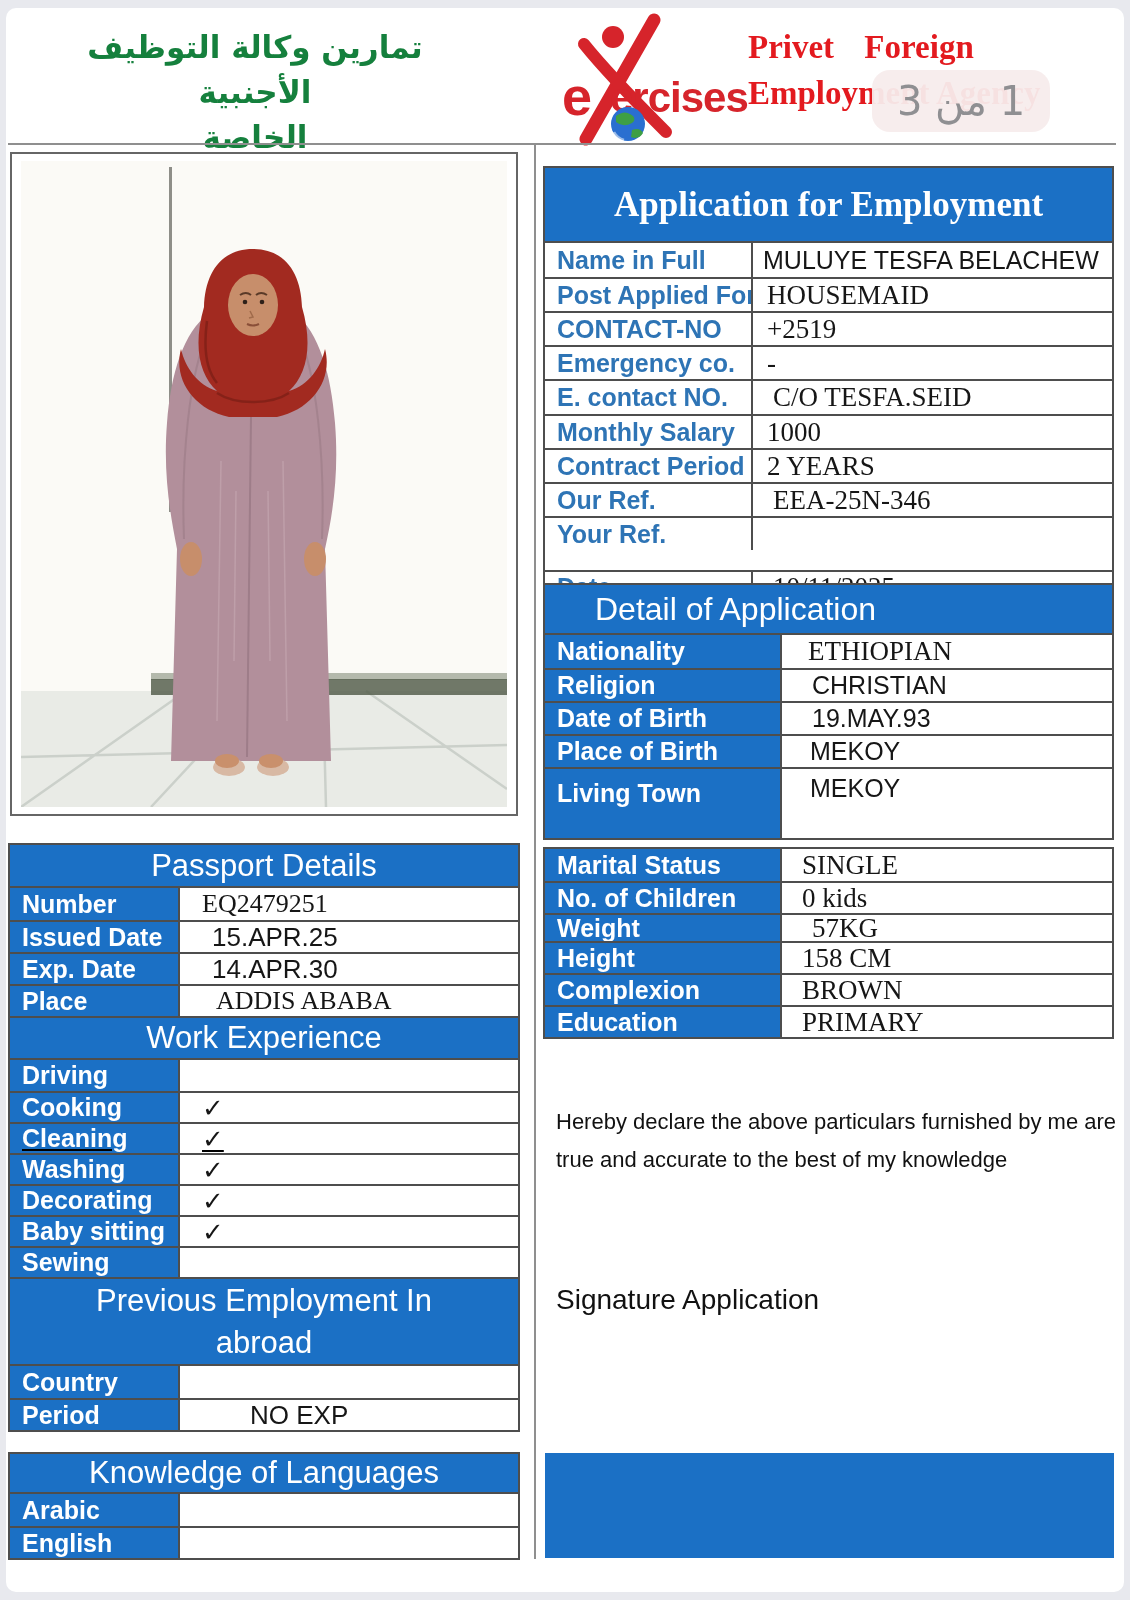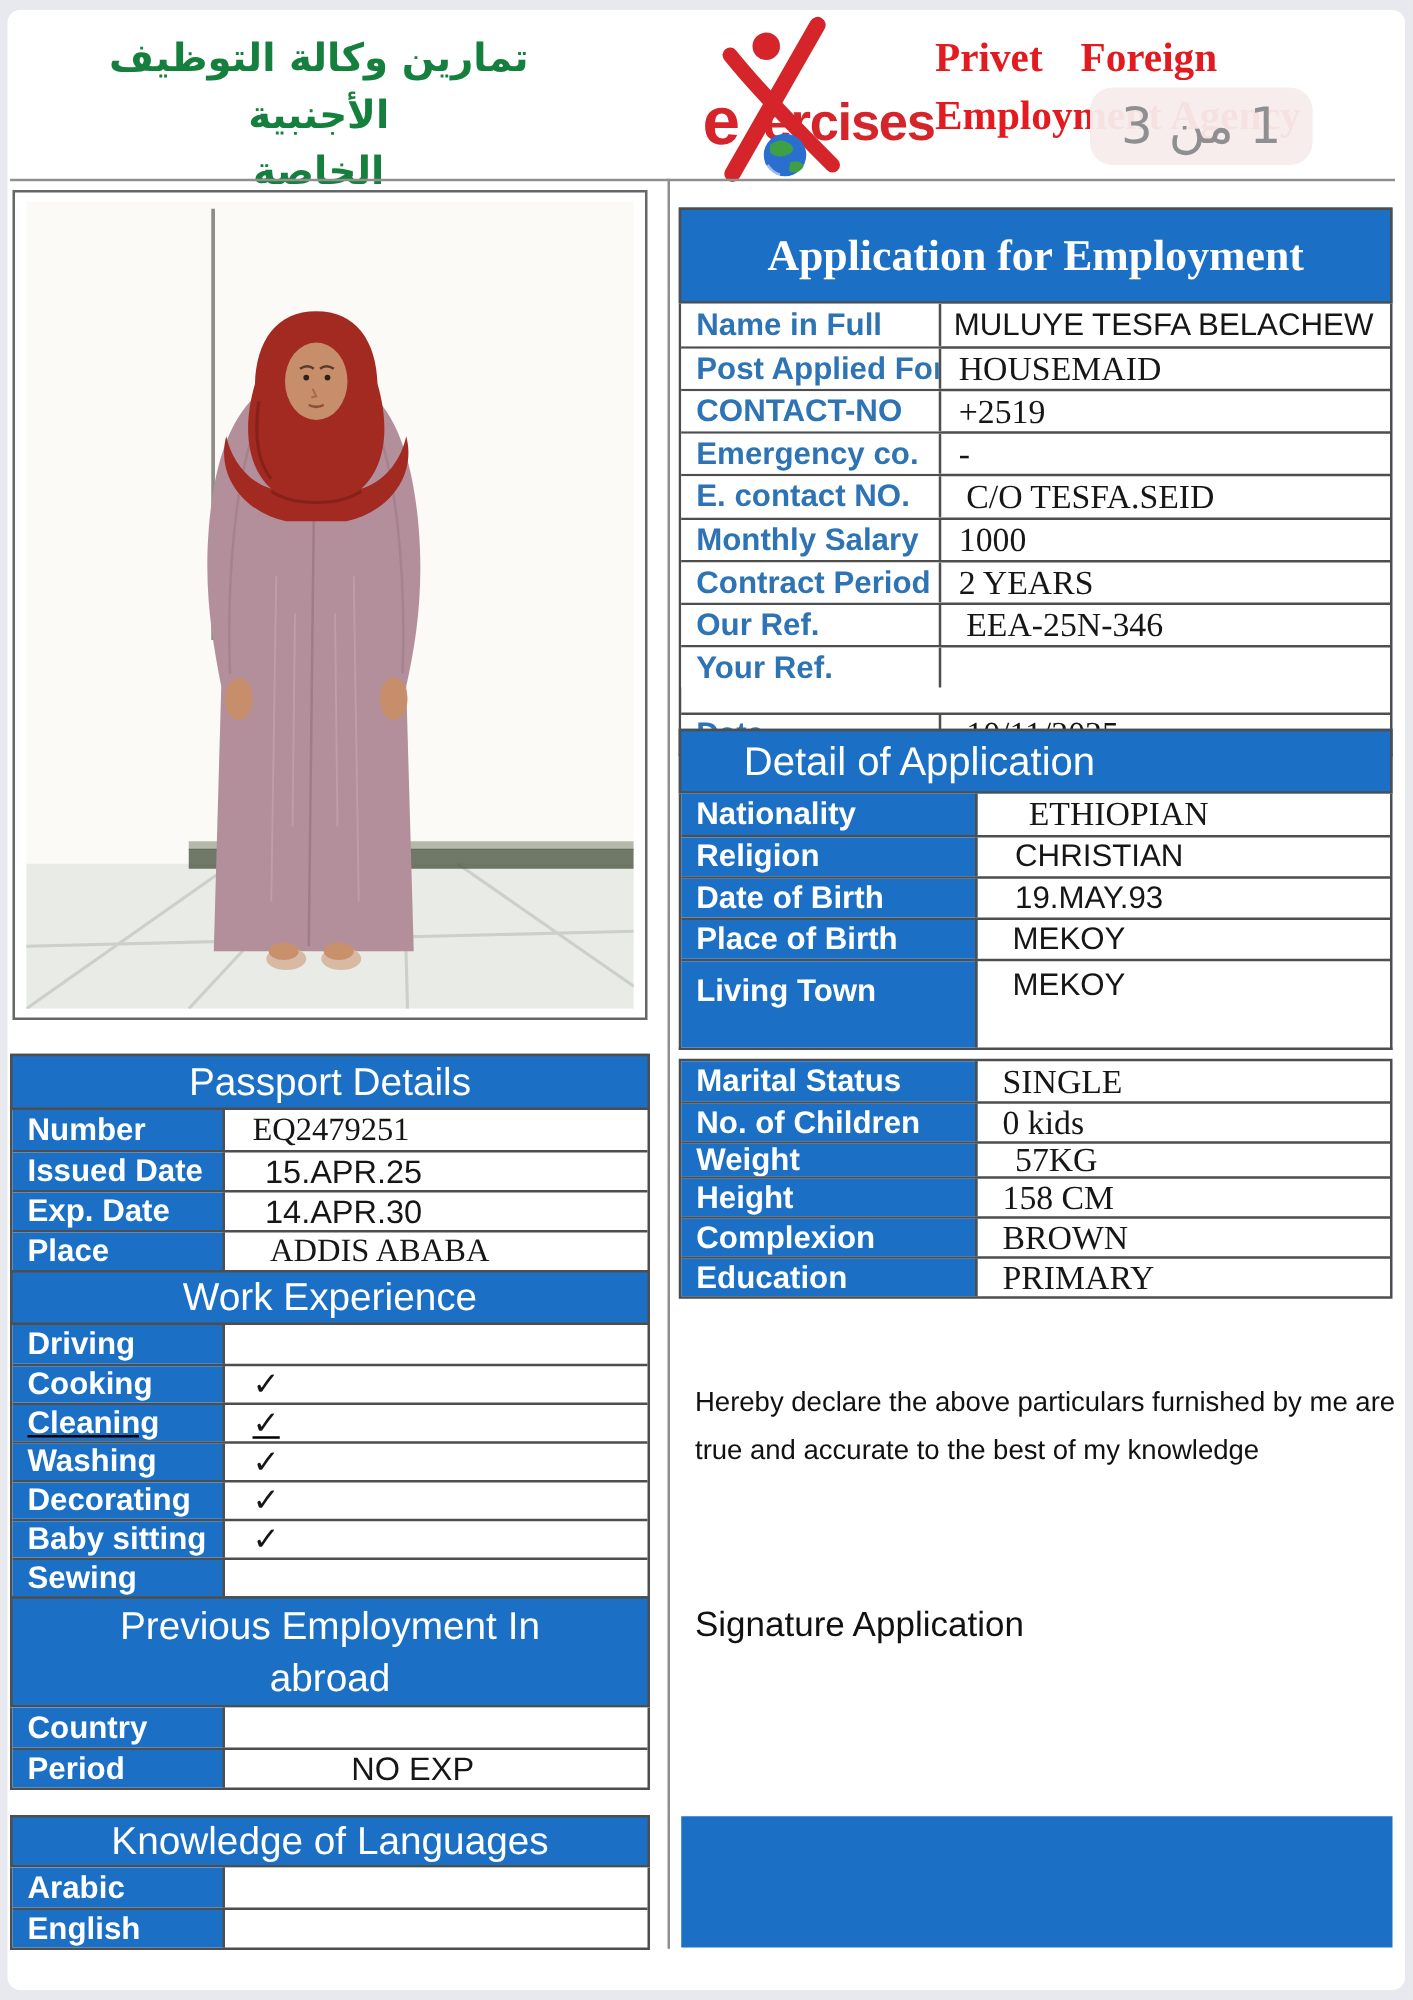--- a/index.html
+++ b/index.html
@@ -182,21 +182,21 @@
     <div>Previous Employment In</div>
     <div>abroad</div>
   </div>
   <div class="abs tbl ltab" style="left:8px;top:1366px;width:512px;">
     <div class="row" style="height:32px;">
       <div class="lbl">Country</div>
       <div class="val sans"></div>
     </div>
     <div class="row" style="height:32px;">
       <div class="lbl">Period</div>
-      <div class="val sans" style="padding-left:101px;">NO EXP</div>
+      <div class="val sans" style="padding-left:70px;">NO EXP</div>
     </div>
   </div>
 
   <div class="abs banner" style="left:8px;top:1452px;width:512px;height:42px;">Knowledge of Languages</div>
   <div class="abs tbl ltab" style="left:8px;top:1494px;width:512px;">
     <div class="row" style="height:32px;">
       <div class="lbl">Arabic</div>
       <div class="val sans"></div>
     </div>
     <div class="row" style="height:32px;">
@@ -249,21 +249,21 @@
       <div class="lbl">Date</div>
       <div class="val serif" style="padding-left:20px;">10/11/2025</div>
     </div>
   </div>
 
   <div class="abs banner left-pad" style="left:543px;top:583px;width:571px;height:52px;font-size:32px;">Detail of Application</div>
 
   <div class="abs tbl rtab2" style="left:543px;top:635px;width:571px;">
     <div class="row" style="height:33px;">
       <div class="lbl">Nationality</div>
-      <div class="val serif" style="padding-left:41px;">ETHIOPIAN</div>
+      <div class="val serif" style="padding-left:26px;">ETHIOPIAN</div>
     </div>
     <div class="row" style="height:33px;">
       <div class="lbl">Religion</div>
       <div class="val sans" style="padding-left:30px;">CHRISTIAN</div>
     </div>
     <div class="row" style="height:33px;">
       <div class="lbl">Date of Birth</div>
       <div class="val sans" style="padding-left:30px;">19.MAY.93</div>
     </div>
     <div class="row" style="height:33px;">

